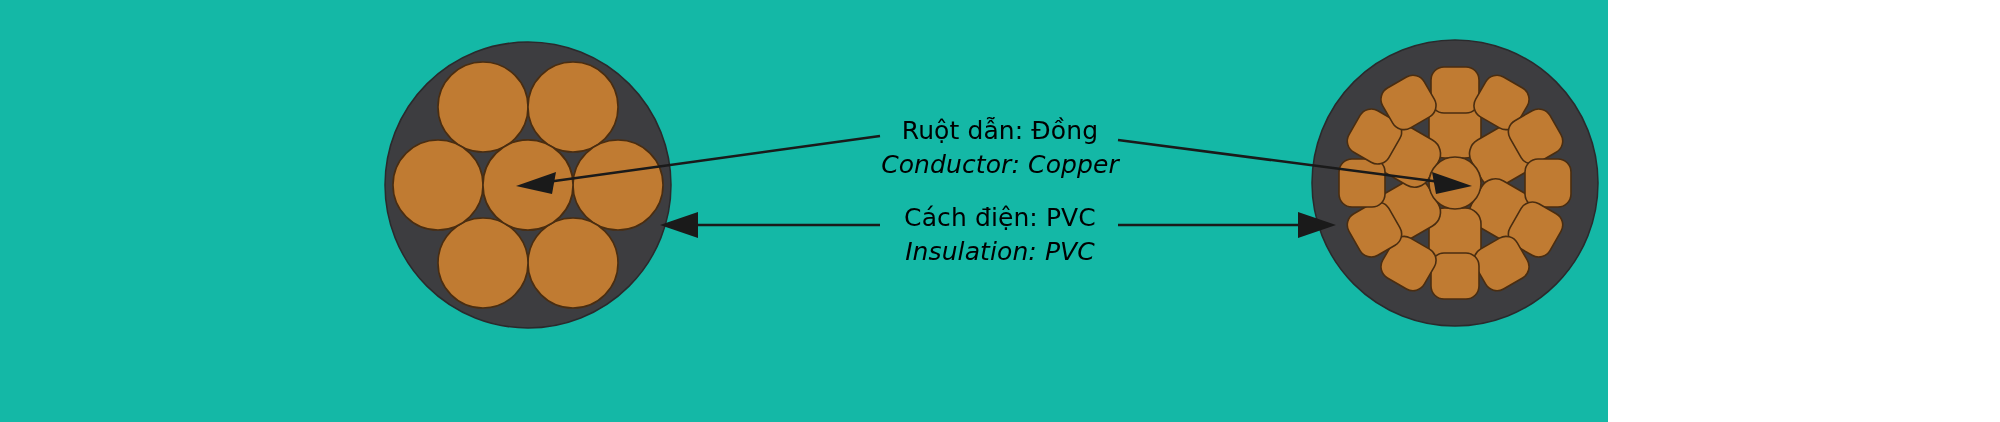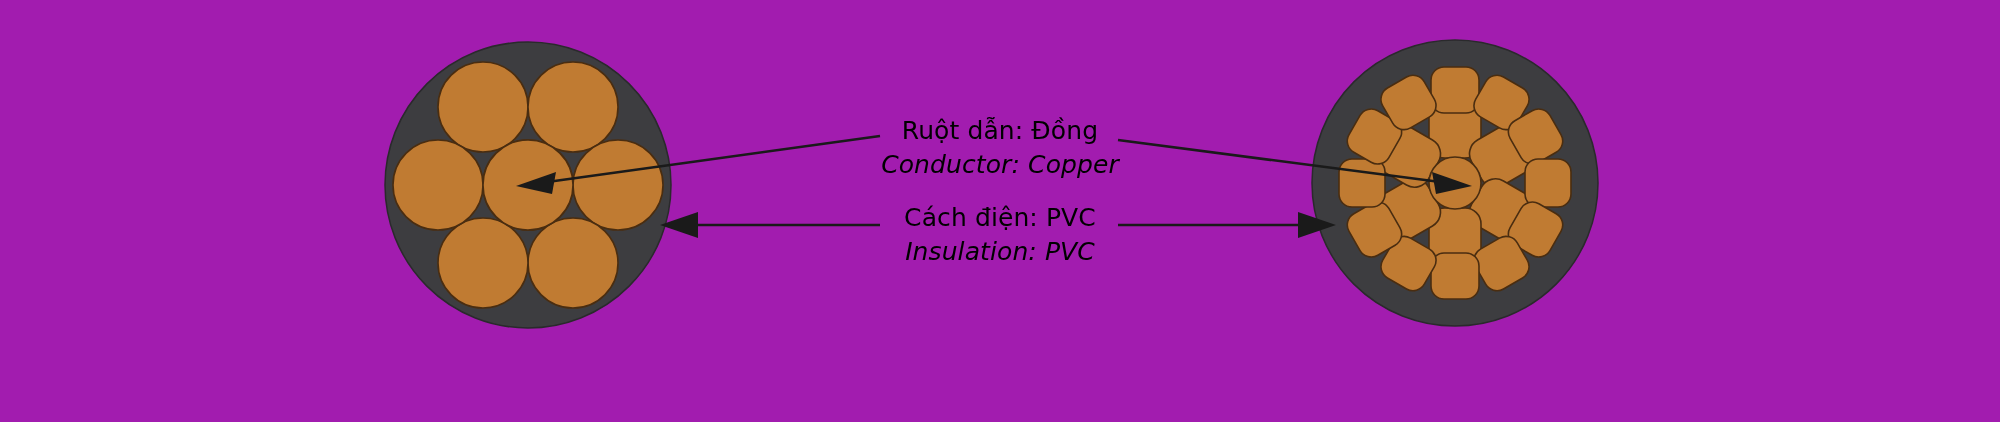--- a/index.html
+++ b/index.html
@@ -6,23 +6,23 @@
   html, body {
     margin: 0;
     padding: 0;
     background: #ffffff;
   }
   body {
     font-family: "DejaVu Sans", "Liberation Sans", sans-serif;
   }
   #diagram-root {
     position: relative;
-    width: 2000px;
+    width: 1608px;
     height: 422px;
-    background: #a21caf;
+    background: #14b8a6;
     overflow: hidden;
   }
   #diagram-svg {
     position: absolute;
     left: 0;
     top: 0;
     width: 2000px;
     height: 422px;
     display: block;
   }

